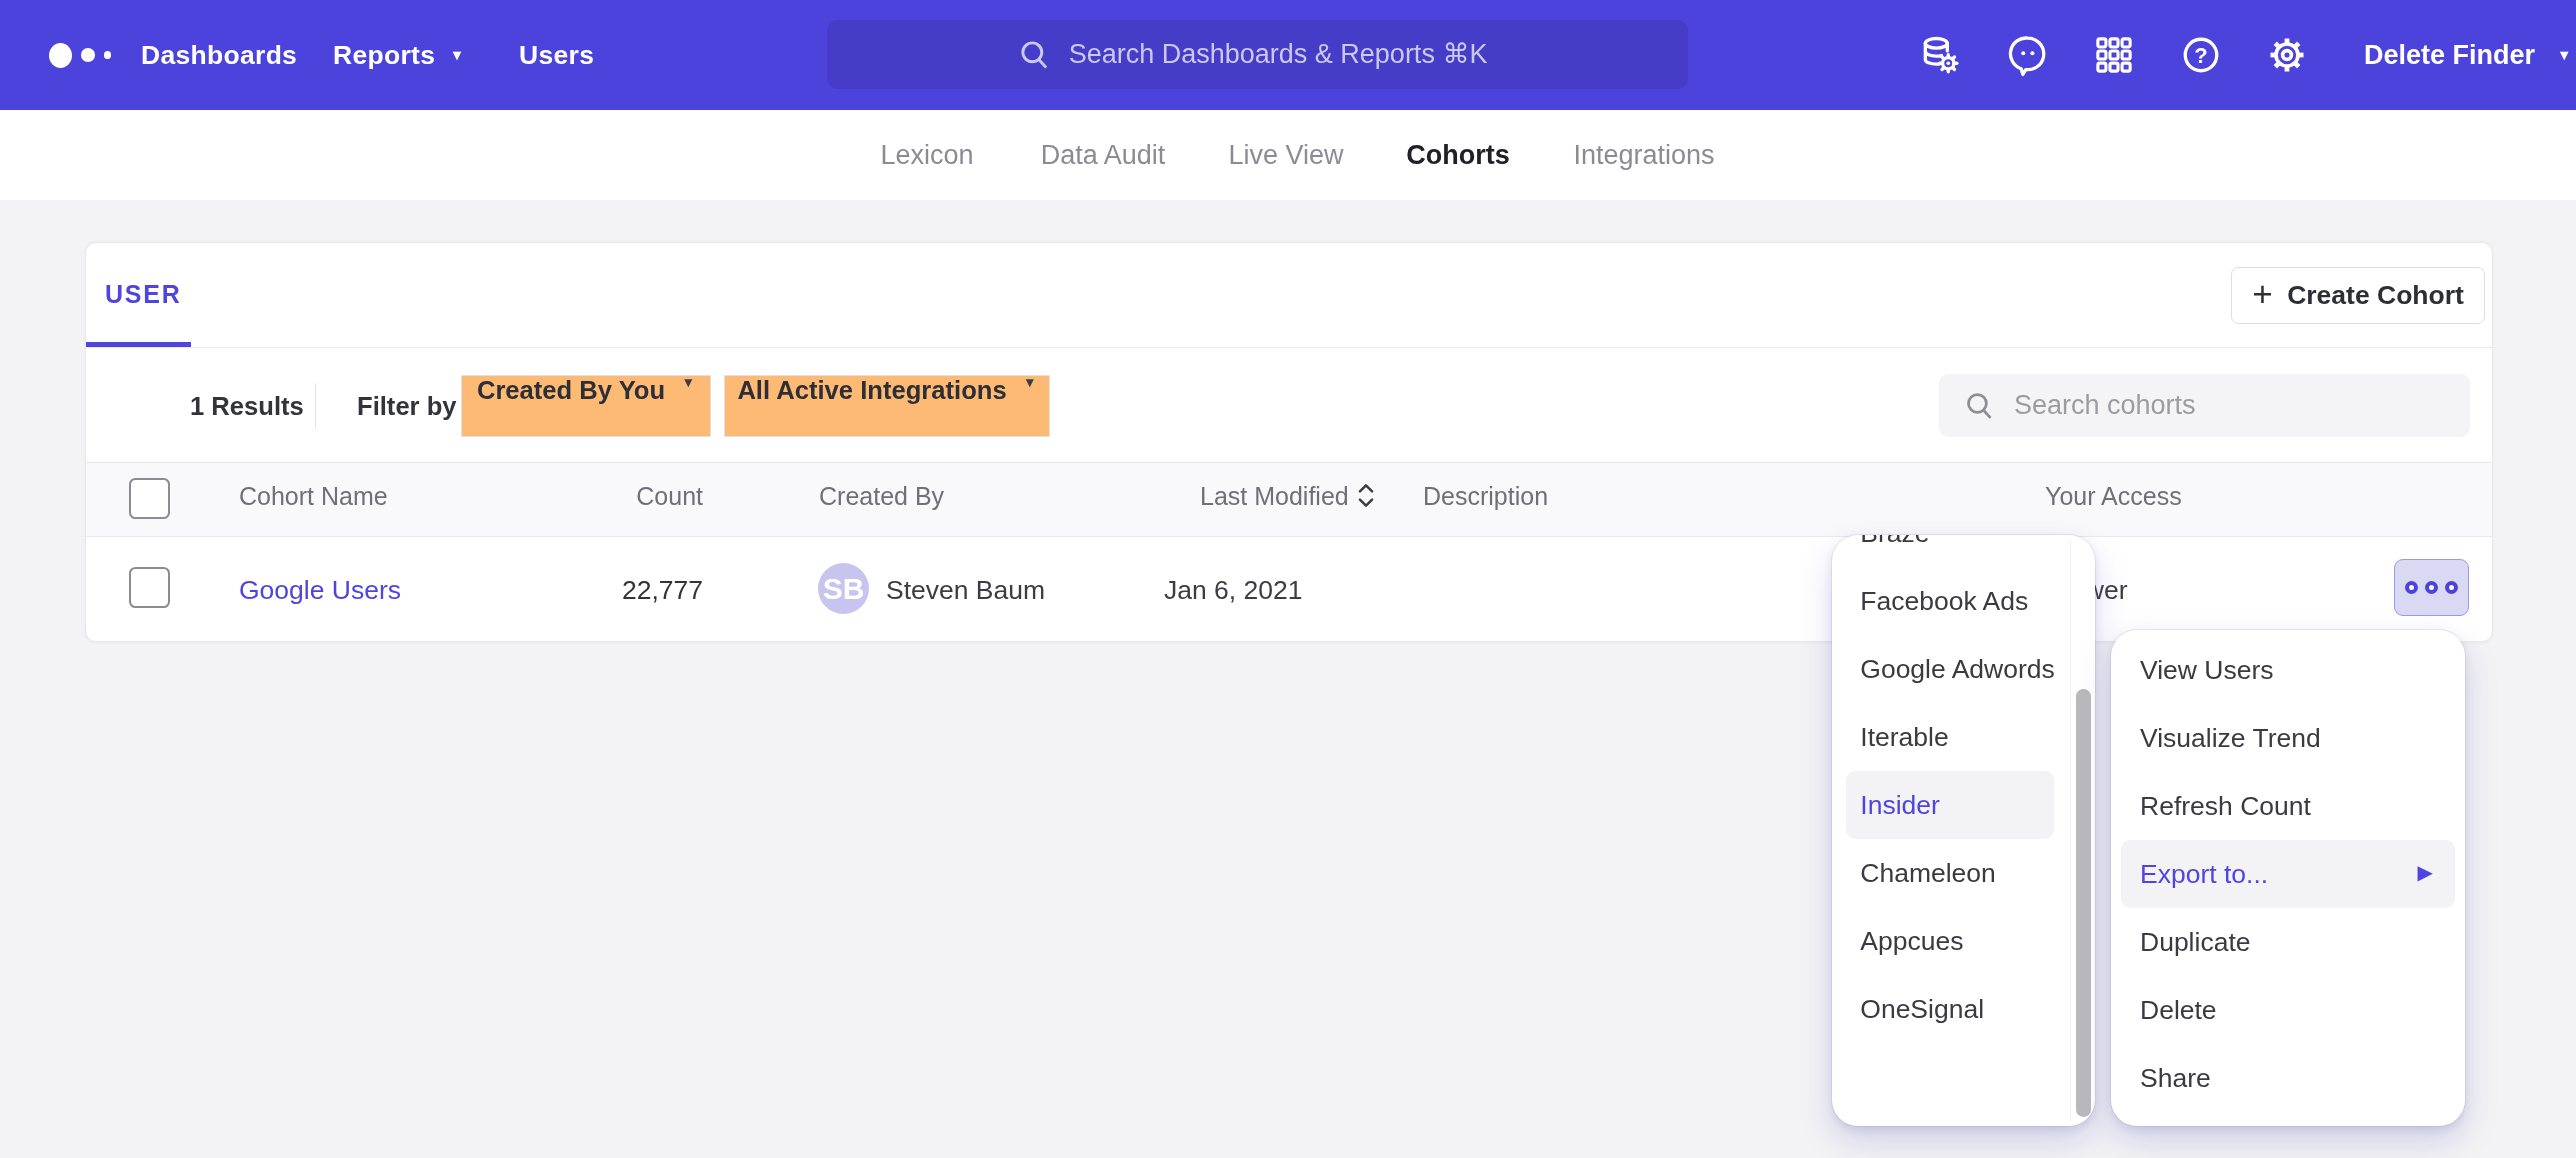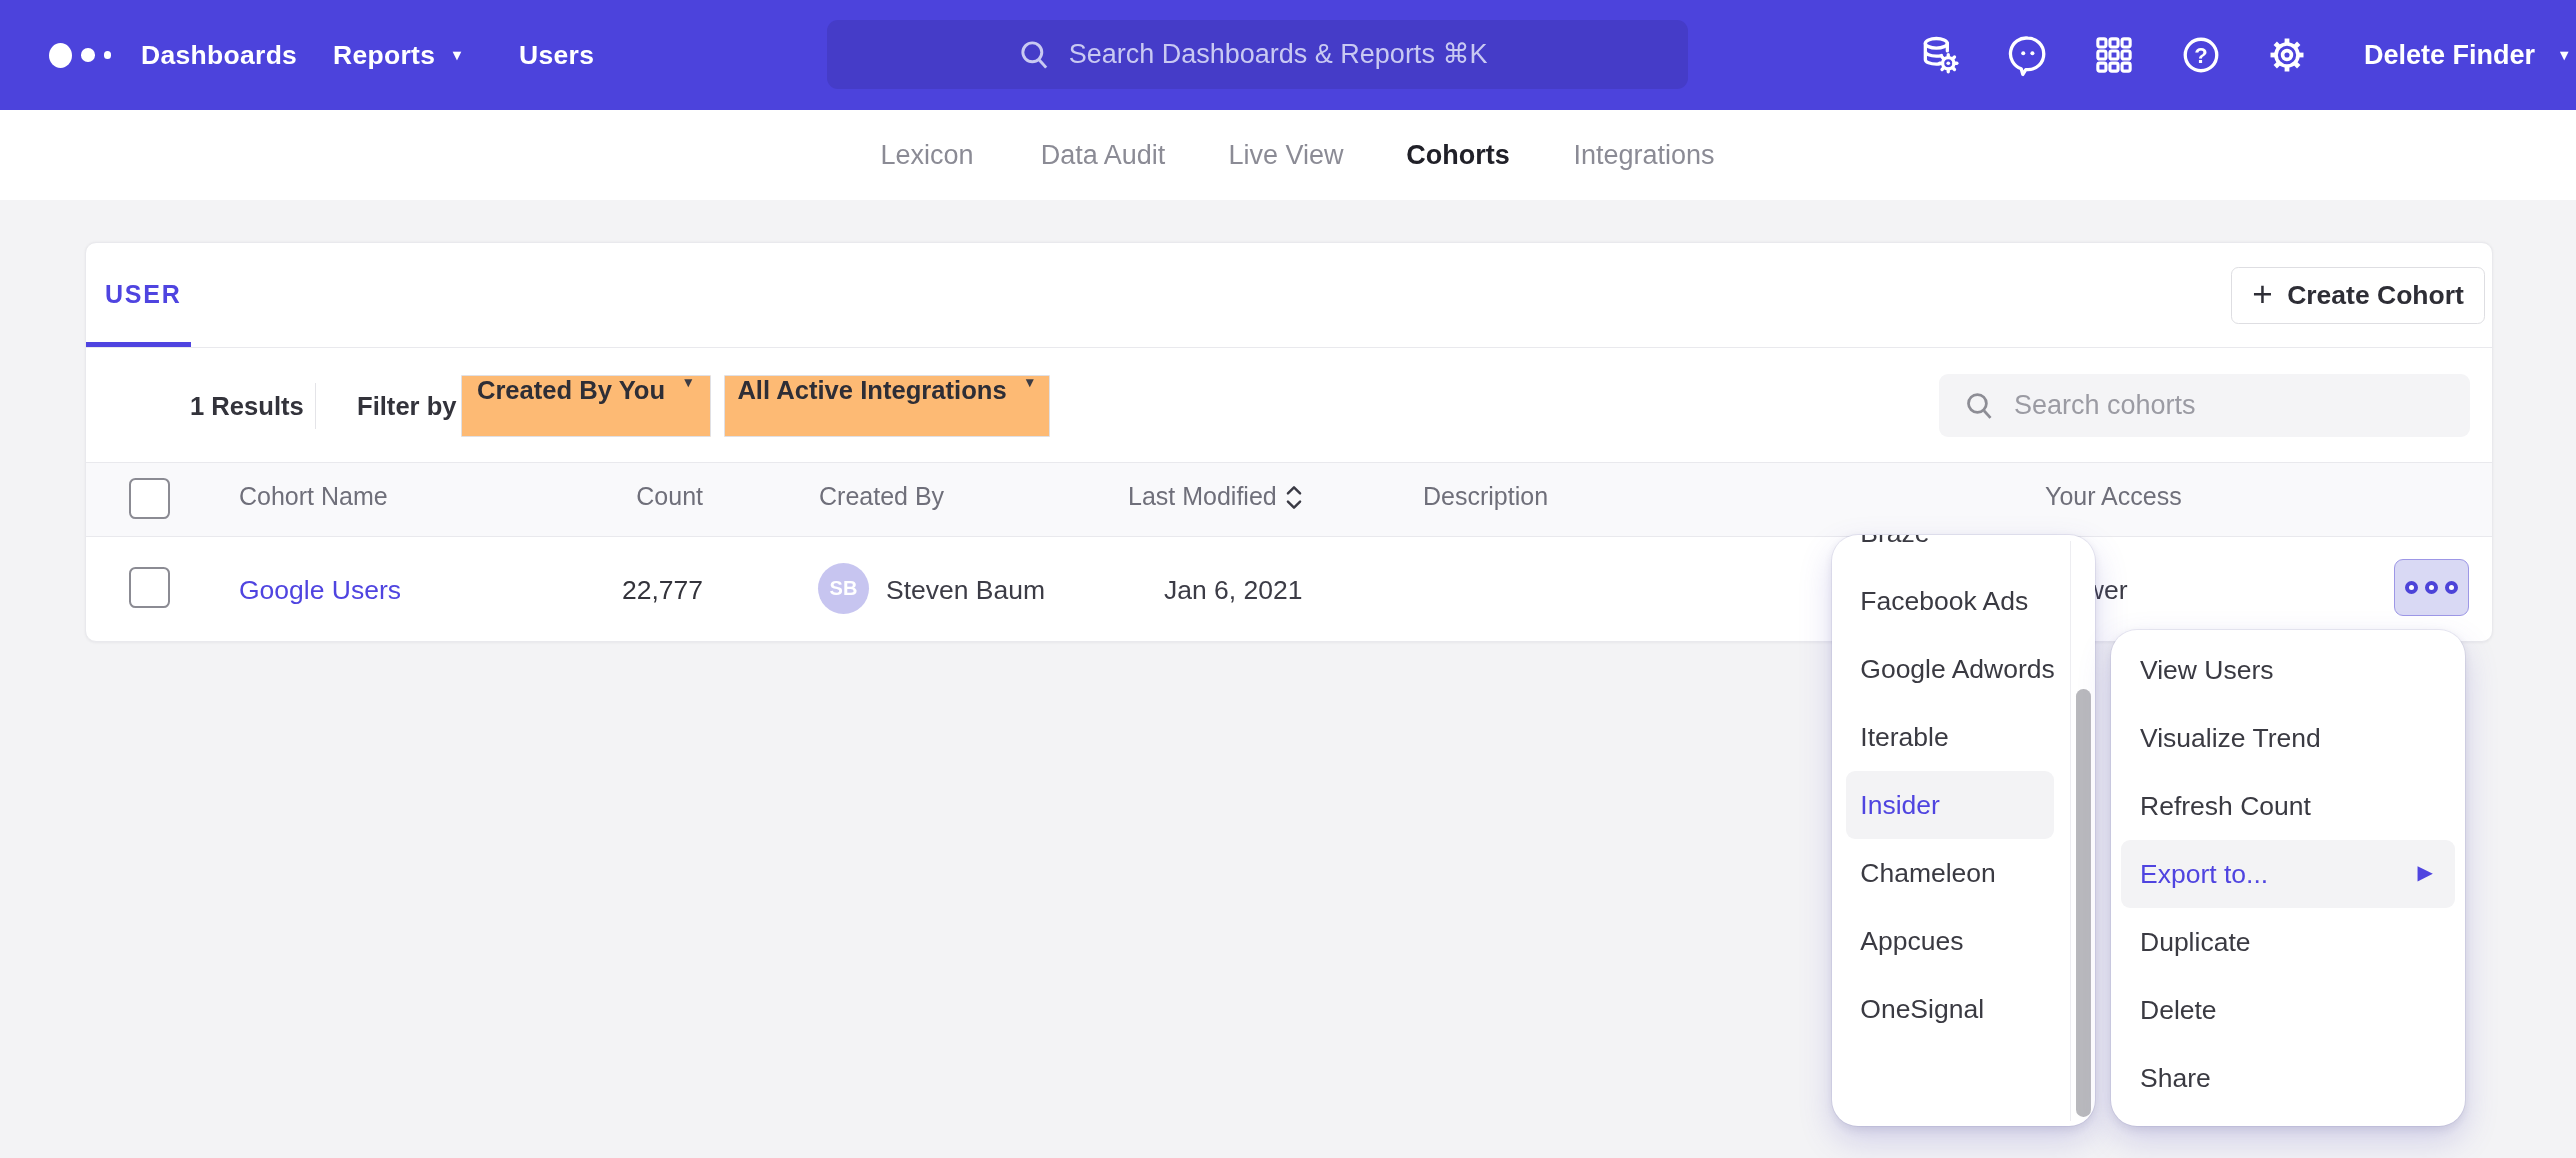--- a/index.html
+++ b/index.html
@@ -65,29 +65,29 @@
   .thead{position:absolute;left:0;top:219px;width:2406px;height:73px;background:#f9f9fb;
          border-top:0.9px solid #e9e9ed;border-bottom:0.9px solid #e9e9ed}
   .checkbox{position:absolute;width:37px;height:37px;background:#fff;border:2.7px solid #8b8b93;
             border-radius:6.4px;cursor:pointer}
   .cb-head{left:43px;top:235px}
   .cb-row{left:43px;top:324px}
   .th{position:absolute;top:239px;font-size:25px;color:#6f6f7a;white-space:nowrap}
   .th-name{left:153px}
   .th-count{left:434px;width:183px;text-align:right}
   .th-created{left:733px}
-  .th-modified{left:1042px;display:flex;align-items:flex-end;gap:7px;cursor:pointer}
+  .th-modified{left:1114px;display:flex;align-items:flex-start;gap:7px;cursor:pointer}
   .th-desc{left:1337px}
   .th-access{left:1959px}
 
   .td{position:absolute;top:332px;font-size:26.5px;color:#3c3c46;white-space:nowrap}
   .td-name{left:153px;color:#4f44e0;cursor:pointer}
   .td-count{left:434px;width:183px;text-align:right;color:#33333b}
   .avatar{position:absolute;left:732px;top:320px;width:51px;height:51px;border-radius:50%;background:#c7c5f0;
-          display:flex;align-items:center;justify-content:center;color:#fff;font-size:20px;font-weight:700}
+          display:flex;align-items:center;justify-content:center;color:#fff;font-size:30px;font-weight:700}
   .td-created{left:800px}
   .td-modified{left:1078px}
   .td-access{left:1961px}
   .actions-btn{position:absolute;left:2308px;top:316px;width:73px;height:55px;background:#d9d9f4;
                border:1.8px solid #9d97e6;border-radius:9px;display:flex;align-items:center;justify-content:center;
                gap:6.4px;cursor:pointer}
   .dot{width:5.5px;height:5.5px;border:4.6px solid #4c43d8;border-radius:50%;background:#fff}
 
   
   .menu{position:absolute;background:#fff;border-radius:26px;z-index:60;

